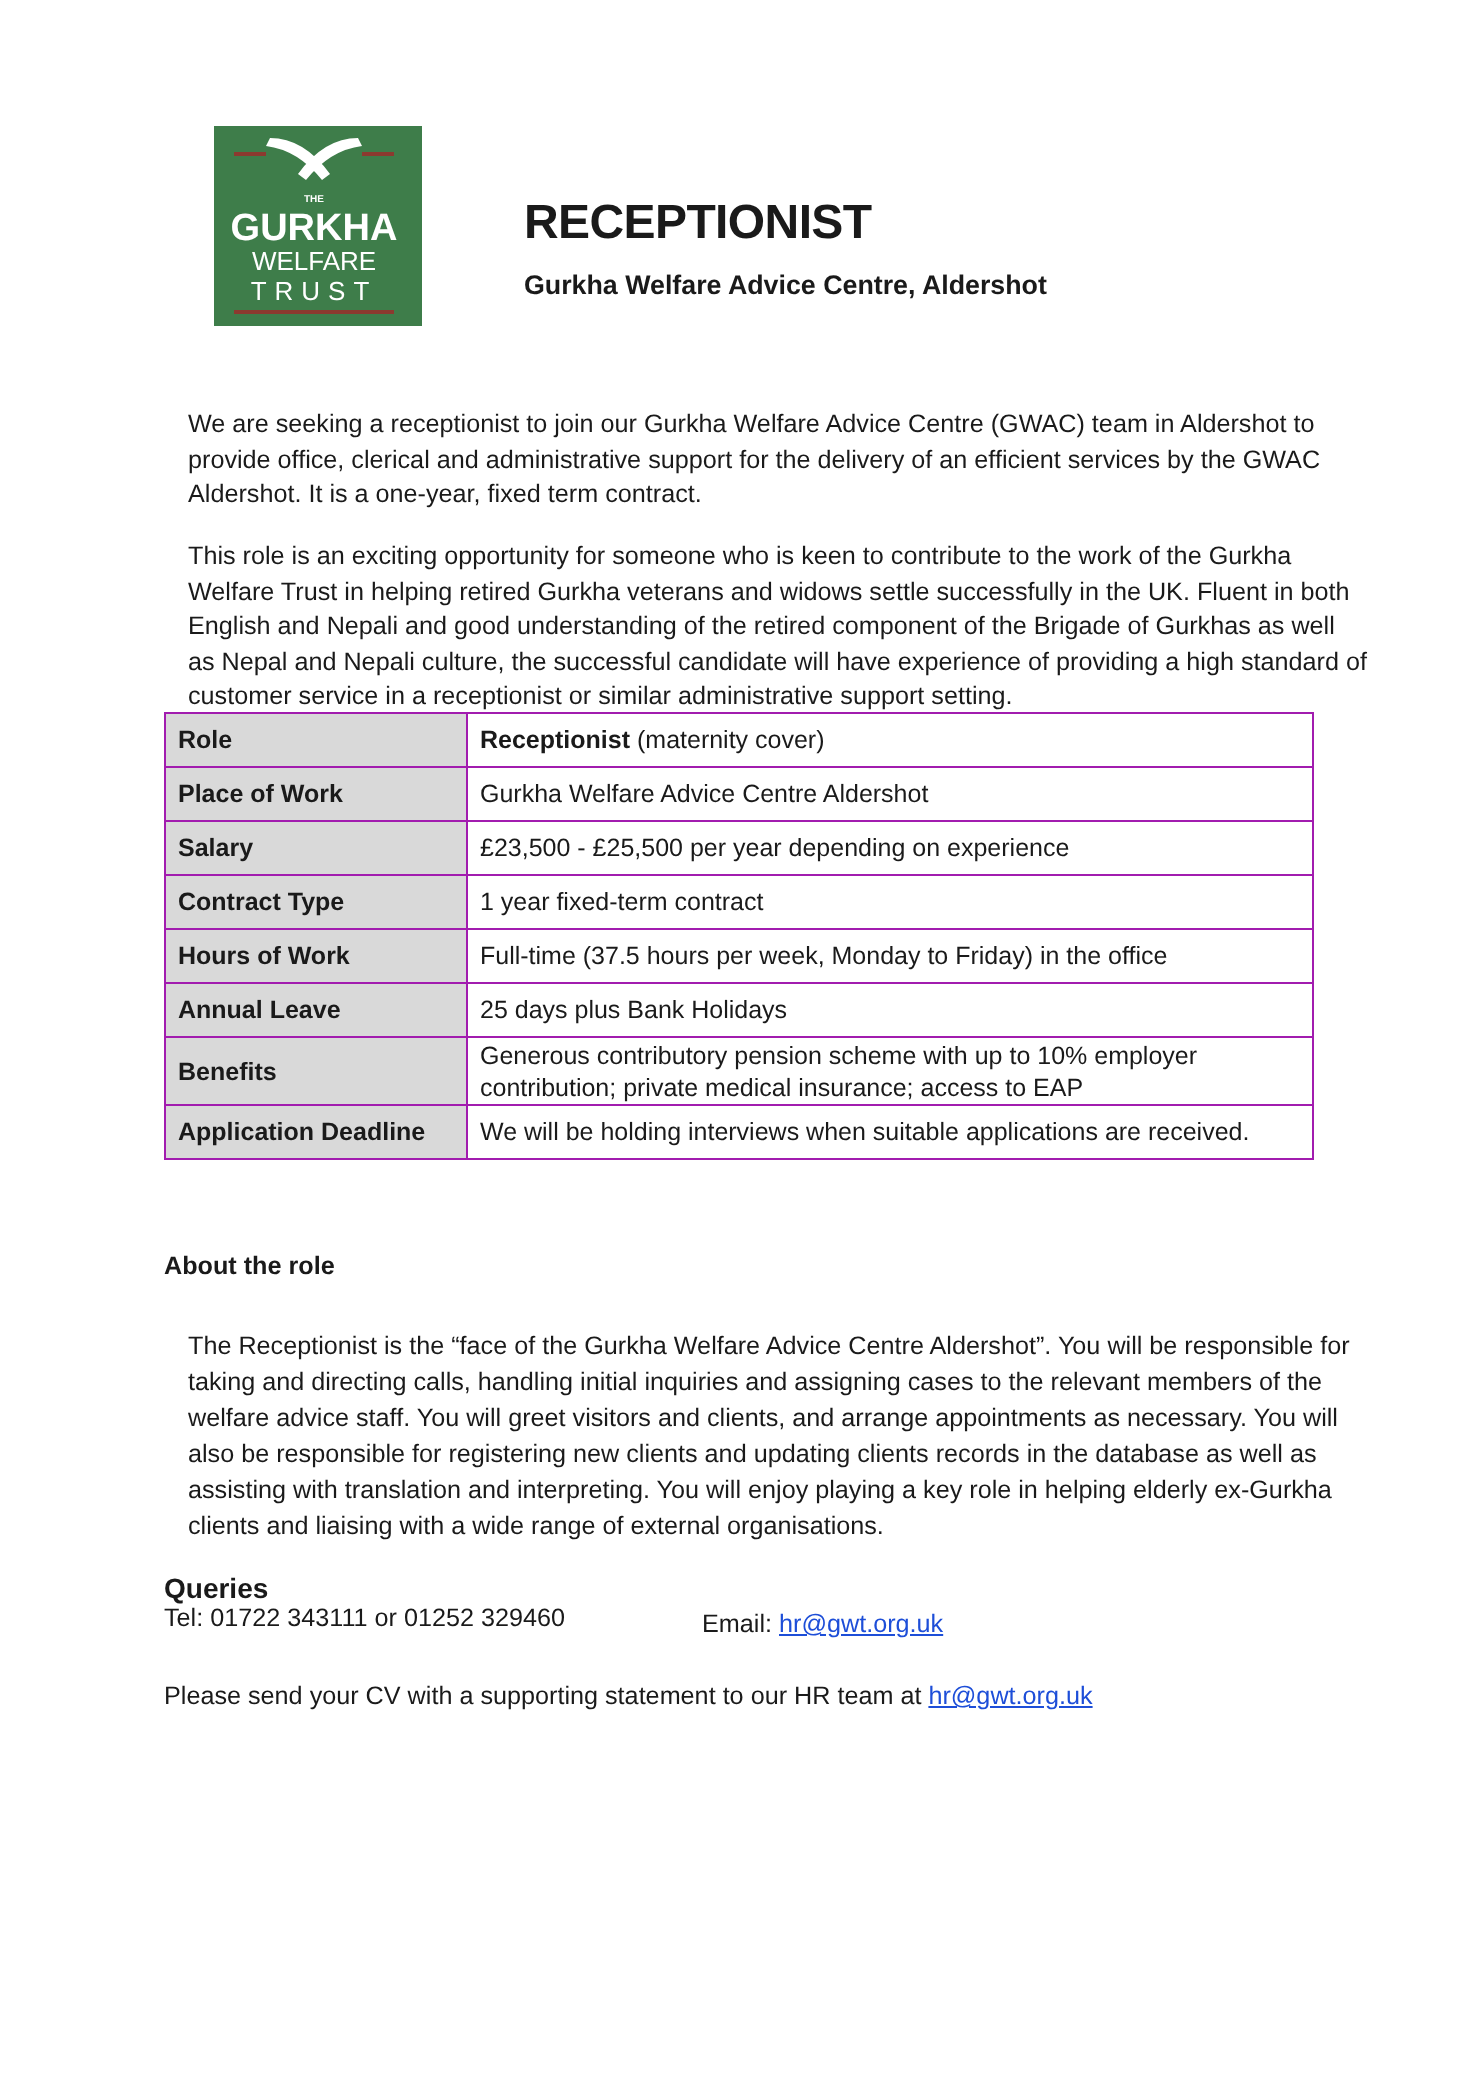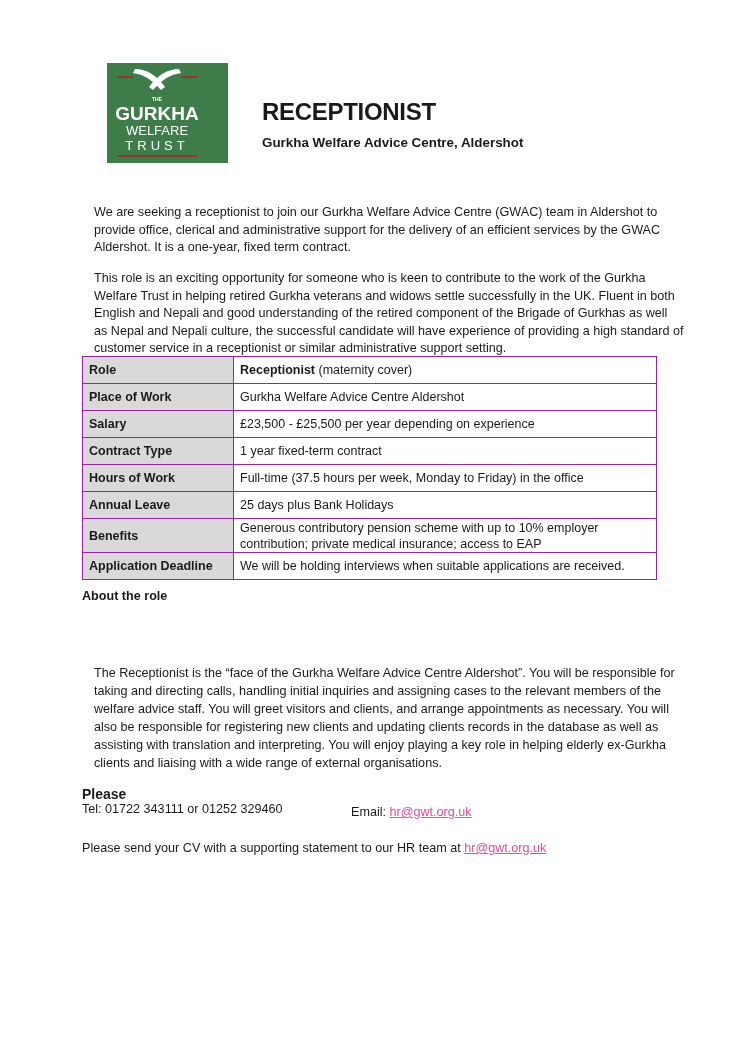--- a/index.html
+++ b/index.html
@@ -1,38 +1,38 @@
 <!DOCTYPE html>
 <html><head>
 <meta charset="utf-8">
 <style>
   html, body { margin: 0; padding: 0; background: #ffffff; }
   body { width: 742px; height: 1050px; position: relative; overflow: hidden;
          font-family: "Liberation Sans", "DejaVu Sans", sans-serif; color: #1a1a1a; }
-  .logo { position: absolute; left: 107px; top: 63px; width: 121px; height: 100px;
+  .logo { position: absolute; left: 107px; top: 63px; width: 104px; height: 100px;
           background: #3e7d4a; box-sizing: border-box; }
   .logo svg { display: block; }
   .title { position: absolute; left: 262px; top: 98px; font-size: 24px; font-weight: bold;
            letter-spacing: -0.3px; margin: 0; }
   .subtitle { position: absolute; left: 262px; top: 135px; font-size: 13.4px; font-weight: bold; margin: 0; }
   .para { position: absolute; left: 82px; width: 590px; font-size: 12.6px; line-height: 17.6px; margin: 12px; }
   #p1 { top: 192px; }
   #p2 { top: 258px; }
   table.info { position: absolute; left: 82px; top: 356px; width: 575px; border-collapse: collapse;
                font-size: 12.5px; }
   table.info td { border: 1px solid #a21caf; padding: 0 6px; height: 26px; vertical-align: middle; line-height: 16px; }
   table.info td.label { background: #d9d9d9; font-weight: bold; width: 138px; }
   table.info tr.tall td { height: 33px; }
-  .about-h { position: absolute; left: 82px; top: 589px; font-size: 12.6px; font-weight: bold; margin: 0; }
+  .about-h { position: absolute; left: 82px; top: 626px; font-size: 12.6px; font-weight: bold; margin: 0; }
   #about { top: 652px; line-height: 18px; }
   .queries-h { position: absolute; left: 82px; top: 786px; font-size: 14px; font-weight: bold; margin: 0; }
   .tel { position: absolute; left: 82px; top: 802px; font-size: 12.6px; }
   .email { position: absolute; left: 351px; top: 805px; font-size: 12.6px; }
   .send { position: absolute; left: 82px; top: 841px; font-size: 12.6px; }
-  a.link { color: #ec4899; text-decoration: underline; }
+  a.link { color: #1d4ed8; text-decoration: underline; }
 </style>
 </head>
 <body>
 
 <div class="logo">
   <svg width="100" height="100" viewBox="0 0 100 100">
     <rect x="0" y="0" width="100" height="100" fill="#3e7d4a"></rect>
     <line x1="10" y1="14" x2="26" y2="14" stroke="#8b3a2f" stroke-width="2"></line>
     <line x1="74" y1="14" x2="90" y2="14" stroke="#8b3a2f" stroke-width="2"></line>
     <line x1="10" y1="93" x2="90" y2="93" stroke="#8b3a2f" stroke-width="2"></line>
@@ -84,16 +84,16 @@
   <tr>
     <td class="label">Application Deadline</td>
     <td>We will be holding interviews when suitable applications are received.</td>
   </tr>
 </tbody>
   </table>
 
 <h3 class="about-h">About the role</h3>
 <p class="para" id="about">The Receptionist is the “face of the Gurkha Welfare Advice Centre Aldershot”. You will be responsible for taking and directing calls, handling initial inquiries and assigning cases to the relevant members of the welfare advice staff. You will greet visitors and clients, and arrange appointments as necessary. You will also be responsible for registering new clients and updating clients records in the database as well as assisting with translation and interpreting. You will enjoy playing a key role in helping elderly ex-Gurkha clients and liaising with a wide range of external organisations.</p>
 
-<h3 class="queries-h">Please</h3>
+<h3 class="queries-h">Queries</h3>
 <div class="tel">Tel: 01722 343111 or 01252 329460</div>
 <div class="email"><span>Email: </span><a class="link">hr@gwt.org.uk</a></div>
 <div class="send"><span>Please send your CV with a supporting statement to our HR team at </span><a class="link">hr@gwt.org.uk</a></div>
 
 </body></html>

